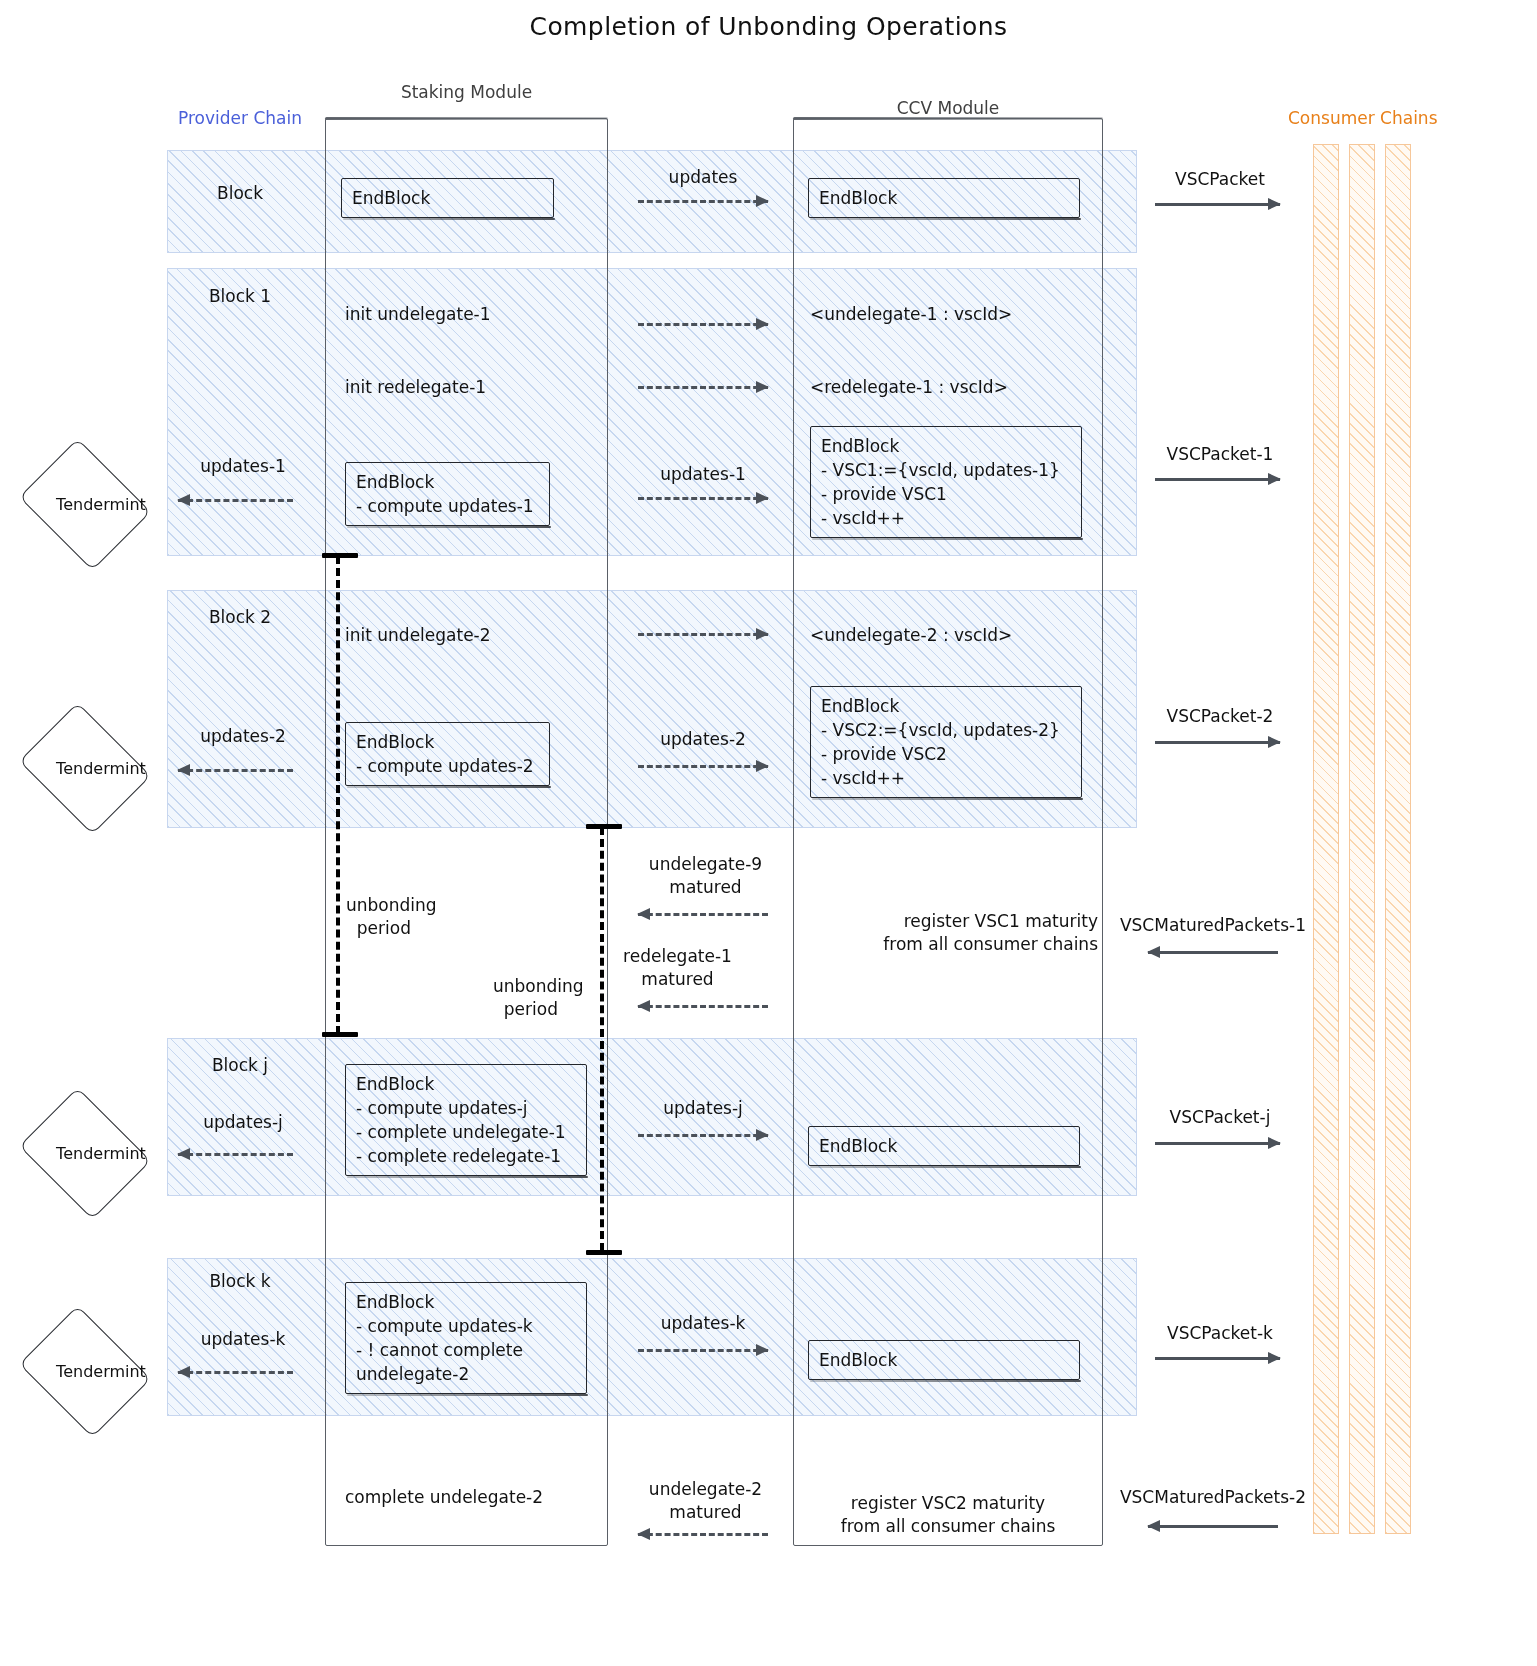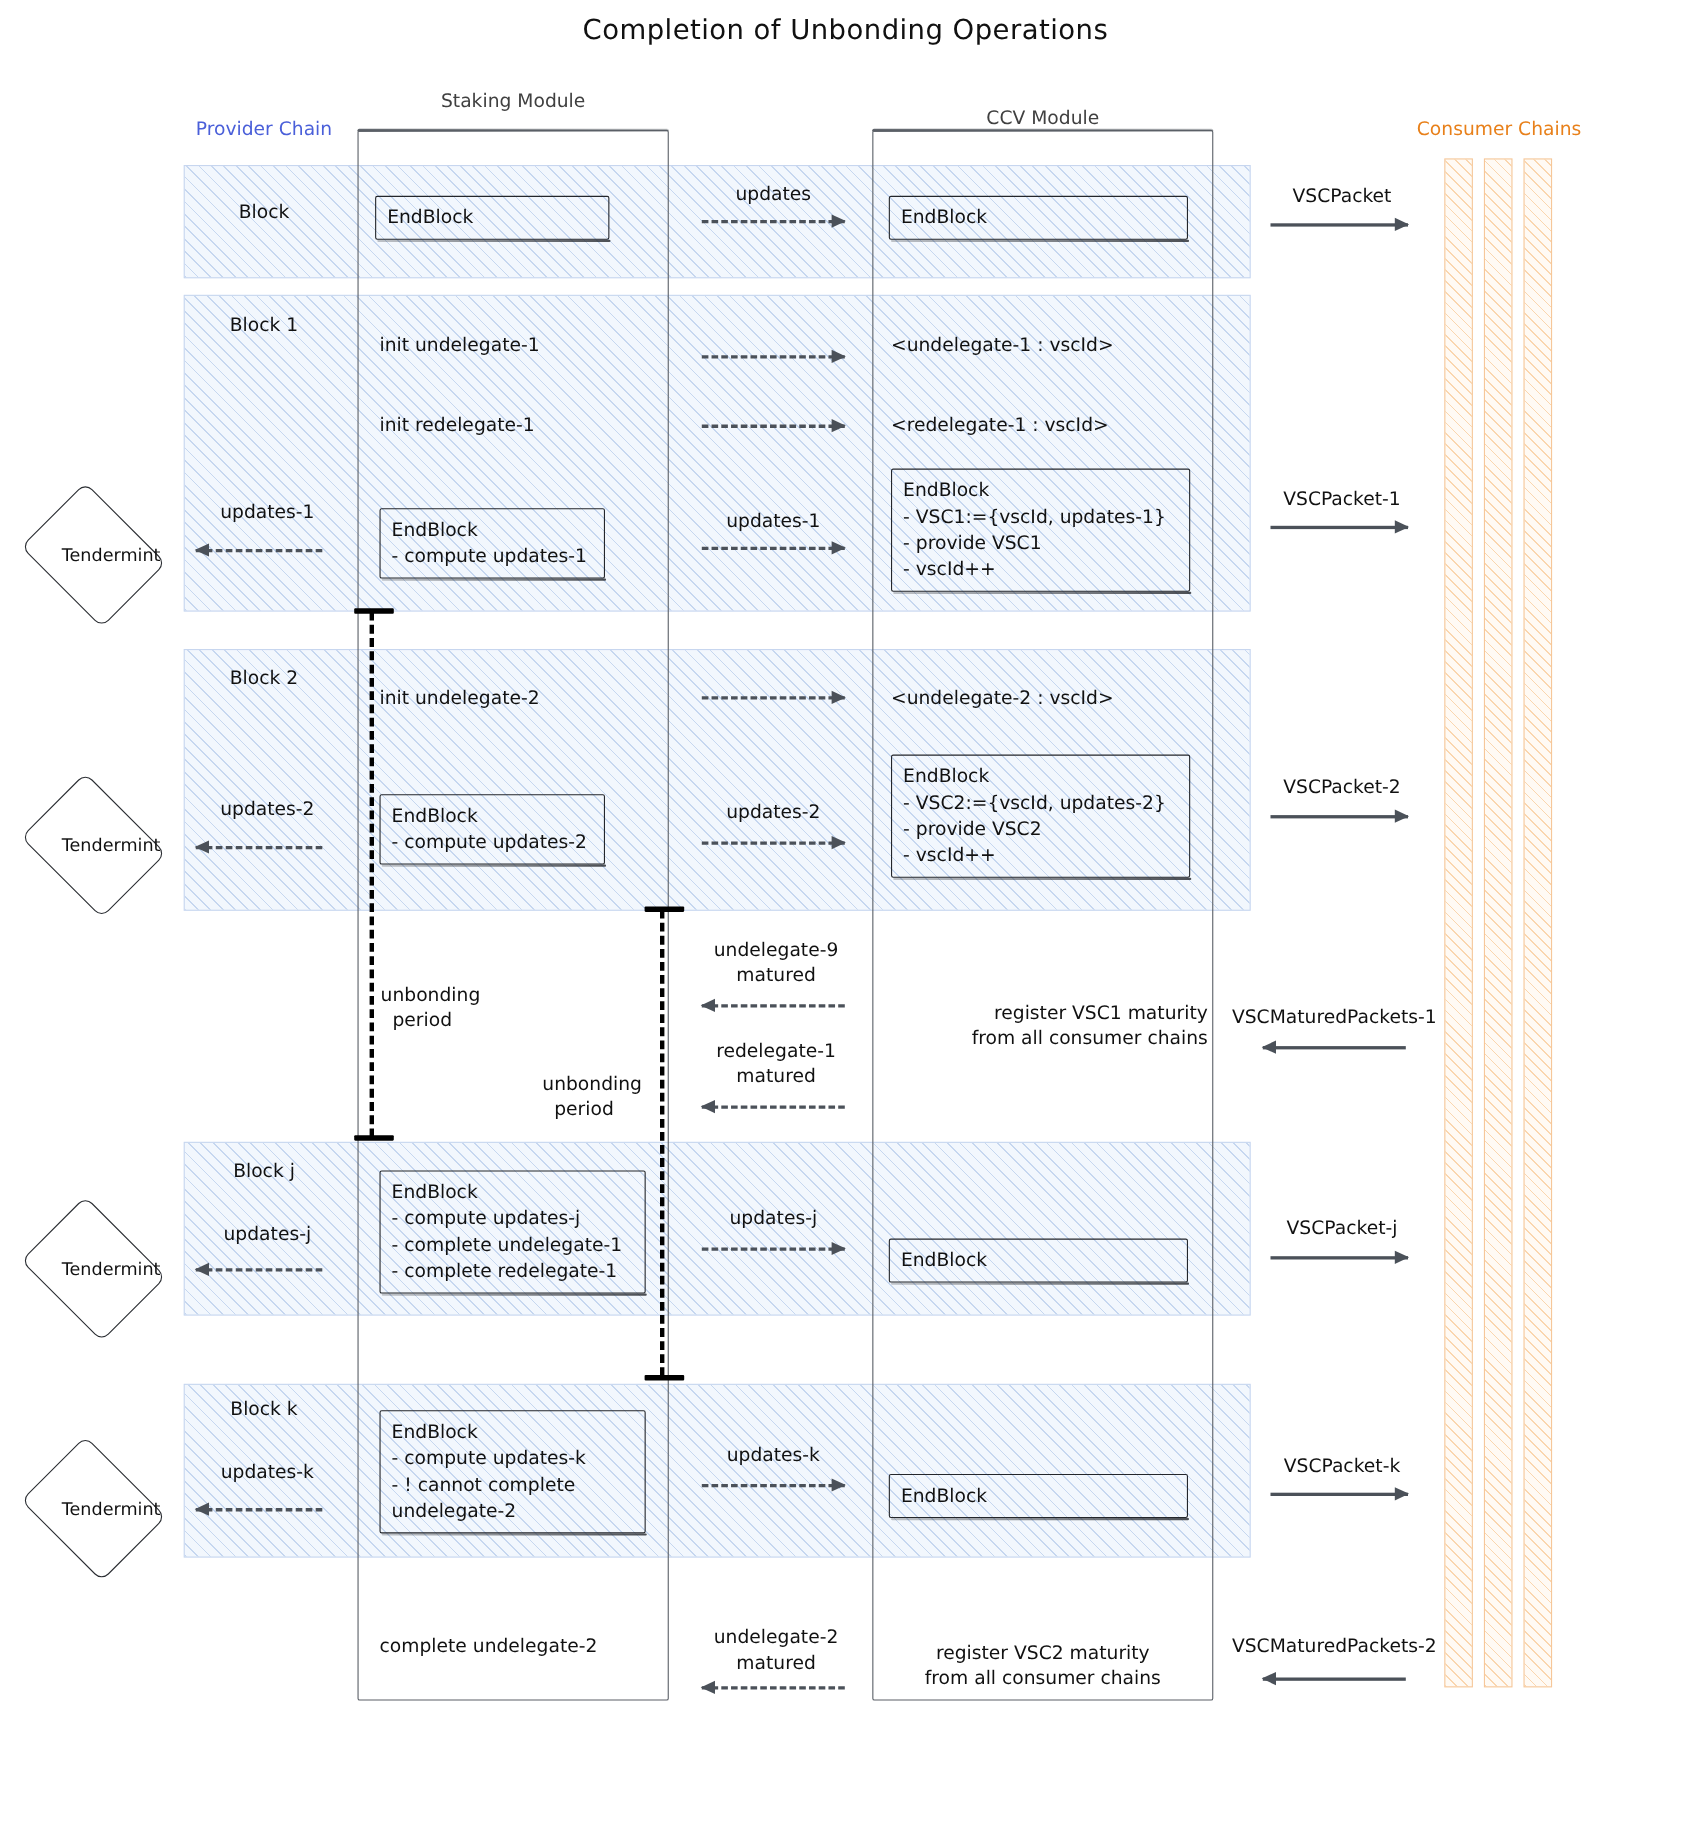--- a/index.html
+++ b/index.html
@@ -260,21 +260,21 @@
     <div class="head"></div>
 </div>
 
 <div class="txt hand c" style="left:628px;top:853px;width:155px;">undelegate-9
 matured</div>
 <div class="arrow dashed left" style="left:638px;top:908px;width:130px;">
   <div class="shaft" style="width:130px;"></div>
     <div class="head"></div>
 </div>
 
-<div class="txt hand c" style="left:628px;top:945px;width:155px;">redelegate-1
+<div class="txt hand c" style="left:600px;top:945px;width:155px;">redelegate-1
 matured</div>
 <div class="arrow dashed left" style="left:638px;top:1000px;width:130px;">
   <div class="shaft" style="width:130px;"></div>
     <div class="head"></div>
 </div>
 
 <div class="txt hand c" style="left:628px;top:1478px;width:155px;">undelegate-2
 matured</div>
 <div class="arrow dashed left" style="left:638px;top:1528px;width:130px;">
   <div class="shaft" style="width:130px;"></div>

